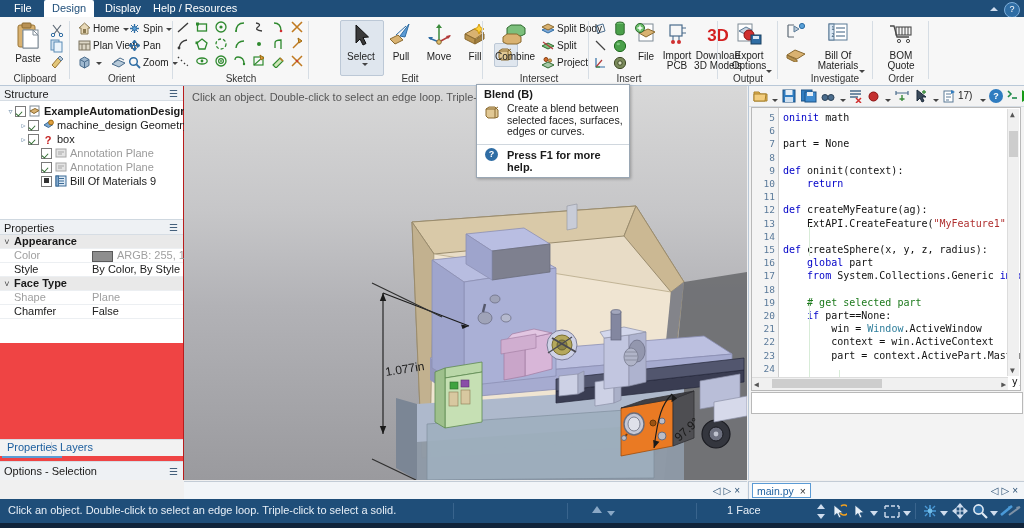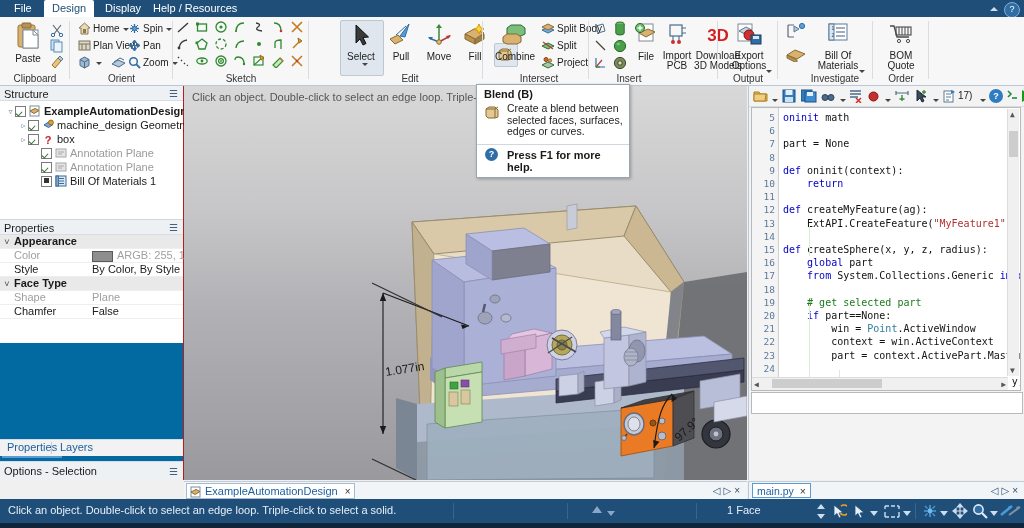--- a/index.html
+++ b/index.html
@@ -25,21 +25,21 @@
   .grp-label{position:absolute;bottom:1px;width:100%;text-align:center;font-size:10px;color:#333;}
   .big-btn{position:absolute;text-align:center;font-size:10px;color:#222;line-height:11px;}
   .big-btn .bi{display:block;margin:0 auto 1px auto;}
   .sm-row{position:absolute;font-size:10px;color:#222;white-space:nowrap;}
   .sm-row .si{display:inline-block;vertical-align:middle;margin-right:2px;}
   .dd{display:inline-block;width:0;height:0;border-left:3px solid transparent;border-right:3px solid transparent;border-top:3.5px solid #444;vertical-align:middle;margin-left:3px;}
   .icobox{position:absolute;}
   .selbtn{position:absolute;background:#dfe6ee;border:1px solid #bcc8d6;border-radius:2px;}
 
   
-  .lpanel{position:absolute;left:0;top:86px;width:183px;height:394px;background:#0369a1;border-right:6px solid #b91c1c;}
+  .lpanel{position:absolute;left:0;top:86px;width:183px;height:394px;background:#ef4444;border-right:6px solid #b91c1c;}
   .panel-hdr{position:relative;height:15px;background:#eef1f4;border-bottom:1px solid #d6dde4;
      font-size:11px;color:#1a1a1a;padding:2px 0 0 4px;box-sizing:border-box;}
   .pin{position:absolute;right:5px;top:2px;font-size:10px;color:#44607c;}
   .tree{position:relative;background:#ffffff;height:118px;border-bottom:1px solid #cfd8e0;}
   .tnode{position:relative;height:13px;line-height:13px;font-size:11px;white-space:nowrap;padding-left:2px;}
   .tnode .arrow{display:inline-block;width:9px;color:#6d8ba8;font-size:8px;text-align:center;vertical-align:middle;}
   .cbx{display:inline-block;width:9px;height:9px;border:1px solid #7a7a7a;background:#fff;vertical-align:middle;position:relative;margin-right:3px;}
   .cbx.ck:after{content:"";position:absolute;left:1px;top:3px;width:3px;height:5px;border:solid #2c6b2c;border-width:0 1.5px 1.5px 0;transform:rotate(42deg);}
   .cbx.sq:after{content:"";position:absolute;left:1.5px;top:1.5px;width:5px;height:5px;background:#333;}
   .tico{display:inline-block;width:12px;height:12px;vertical-align:middle;margin-right:3px;position:relative;}
@@ -538,21 +538,21 @@
               <path d="M3 5 h6 M3 7 h4" stroke="#a8a8a8"></path>
             </svg></span><span class="tlab gray">Annotation Plane</span></div>
         <div class="tnode" style="padding-left:32px;top:59px;position:absolute;"><span class="arrow"></span><span class="cbx ck"></span><span class="tico"><svg width="12" height="12" viewBox="0 0 12 12">
               <rect x="1" y="2" width="10" height="8" fill="#e4e4e4" stroke="#a8a8a8"></rect>
               <path d="M3 5 h6 M3 7 h4" stroke="#a8a8a8"></path>
             </svg></span><span class="tlab gray">Annotation Plane</span></div>
         <div class="tnode" style="padding-left:32px;top:73px;position:absolute;"><span class="arrow"></span><span class="cbx sq"></span><span class="tico"><svg width="12" height="12" viewBox="0 0 12 12">
               <rect x="1" y="1" width="10" height="10" fill="#dbe8f4" stroke="#3a6a96"></rect>
               <path d="M4 3.5 h5 M4 6 h5 M4 8.5 h5" stroke="#3a6a96" stroke-width="1.1"></path>
               <rect x="1" y="1" width="2.4" height="10" fill="#8ab0d4" stroke="#3a6a96"></rect>
-            </svg></span><span class="tlab">Bill Of Materials 1</span></div>
+            </svg></span><span class="tlab">Bill Of Materials 9</span></div>
       </div>
 
     <div class="panel-hdr">
       <span>Properties</span>
       <span class="pin">☰</span>
     </div>
     <div class="props" id="properties-list">
         <div class="prow cat"><span class="chev">˅</span><span class="pk hdr">Appearance</span></div>
         <div class="prow"><span class="chev"></span><span class="pk gray">Color</span><span class="swatch" style="background:#8e8e8e;"></span><span class="pv gray">ARGB: 255, 142, 142</span></div>
         <div class="prow"><span class="chev"></span><span class="pk">Style</span><span class="pv">By Color, By Style</span></div>
@@ -808,21 +808,21 @@
           <div class="cline" style="top:82.19999999999999px;"></div>
           <div class="cline" style="top:95.39999999999999px;"><span class="k">def</span><span class="n"> createMyFeature(ag):</span></div>
           <div class="cline" style="top:108.6px;"><span class="n">    ExtAPI.CreateFeature(</span><span class="s">"MyFeature1"</span><span class="n">)</span></div>
           <div class="cline" style="top:121.8px;"></div>
           <div class="cline" style="top:135px;"><span class="k">def</span><span class="n"> createSphere(x, y, z, radius):</span></div>
           <div class="cline" style="top:148.2px;"><span class="k">    global</span><span class="n"> part</span></div>
           <div class="cline" style="top:161.39999999999998px;"><span class="k">    from</span><span class="n"> System.Collections.Generic </span><span class="k">impo</span></div>
           <div class="cline" style="top:174.6px;"></div>
           <div class="cline" style="top:187.79999999999998px;"><span class="c">    # get selected part</span></div>
           <div class="cline" style="top:201px;"><span class="k">    if</span><span class="n"> part==None:</span></div>
-          <div class="cline" style="top:214.2px;"><span class="n">        win = </span><span class="t">Point</span><span class="n">.ActiveWindow</span></div>
+          <div class="cline" style="top:214.2px;"><span class="n">        win = </span><span class="t">Window</span><span class="n">.ActiveWindow</span></div>
           <div class="cline" style="top:227.39999999999998px;"><span class="n">        context = win.ActiveContext</span></div>
           <div class="cline" style="top:240.6px;"><span class="n">        part = context.ActivePart.Master</span></div>
           <div class="cline" style="top:253.79999999999998px;"></div>
           <div class="cline" style="top:267px;"><span class="n">    center = </span><span class="t">Geometry</span><span class="n">.Point.Create(x, y, </span></div>
           <div class="indent-guide" style="left:30px;top:118px;height:30px;"></div>
           <div class="indent-guide" style="left:30px;top:196px;height:145px;"></div>
           <div class="indent-guide" style="left:60px;top:262px;height:48px;"></div>
         </div>
       <div class="vbar">
         <div class="sb-arrow" style="left:2px;top:1px;">▲</div>
@@ -845,30 +845,20 @@
           <div class="conline d" style="top:25px;">Initialized</div>
         </div>
       <div style="position:absolute;right:1px;top:1px;width:10px;bottom:1px;background:#f4f4f4;border-left:1px solid #e0e0e0;">
         <div class="sb-arrow" style="left:1px;top:1px;">▲</div>
 
       </div>
     </div>
   </div>
 
   <div class="doctabs">
-    <div class="doctab">
-      <span class="dti">
-        <svg width="12" height="12" viewBox="0 0 12 12">
-            <rect x="1" y="1" width="9" height="10" fill="#fff" stroke="#7f8b96"></rect>
-            <path d="M1 6 l5-2.5 l4 2 l-5 3 z" fill="#d9b271" stroke="#8a6a30"></path>
-          </svg>
-      </span>
-      <span>ExampleAutomationDesign</span>
-      <span class="x">×</span>
-    </div>
     <div class="tabnav">
       <span>◁</span><span>▷</span><span>×</span>
     </div>
   </div>
 
   <div class="pytabs">
     <div class="pytab">
       <span>main.py</span>
       <span class="x" style="margin-left:3px;color:#333;">×</span>
     </div>

